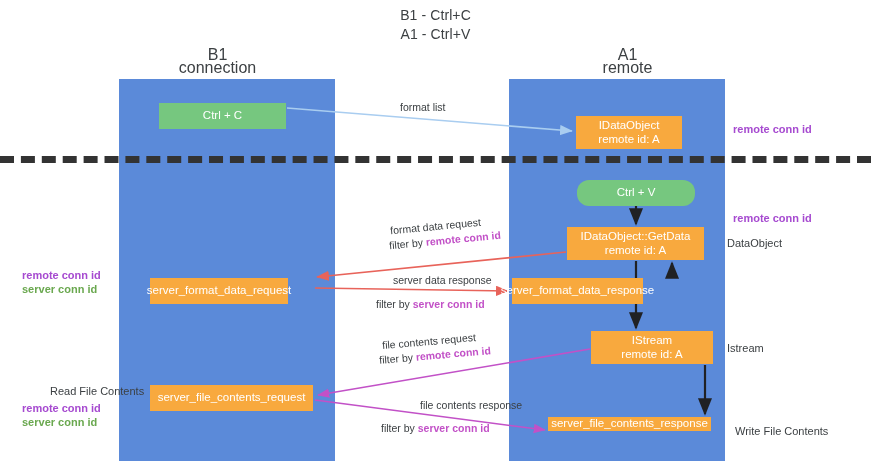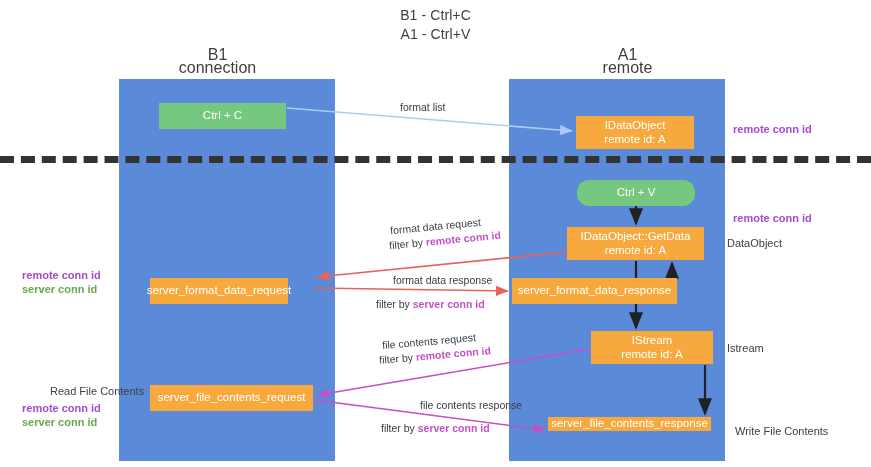--- a/index.html
+++ b/index.html
@@ -30,25 +30,25 @@
 
   
   .node{position:absolute;box-sizing:border-box;display:flex;flex-direction:column;
         align-items:center;justify-content:center;text-align:center;
         color:#ffffff;font-size:11.5px;line-height:13.5px;}
   .node.green{background:#76c77f;margin-top:8px;}
   .node.orange{background:#f8a93e;}
   .node .l2{font-size:11.5px;line-height:13.5px;}
 
   #n-ctrlc  {left:159px;top:95px;width:127px;height:26px;}
-  #n-dataobj{left:576px;top:116px;width:118px;height:33px;}
+  #n-dataobj{left:576px;top:116px;width:106px;height:33px;}
   #n-ctrlv  {left:577px;top:172px;width:118px;height:26px;border-radius:12px;}
   #n-getdata{left:567px;top:227px;width:137px;height:33px;}
   #n-fdreq  {left:150px;top:278px;width:138px;height:26px;}
-  #n-fdresp {left:512px;top:278px;width:165px;height:26px;}
+  #n-fdresp {left:512px;top:278px;width:131px;height:26px;}
   #n-istream{left:591px;top:331px;width:122px;height:33px;}
   #n-fcreq  {left:150px;top:385px;width:163px;height:26px;}
   #n-fcresp {left:548px;top:417px;width:163px;height:14px;}
 
   
   .anno{position:absolute;font-size:11px;line-height:14px;white-space:nowrap;}
   .c-purple{color:#a64ad0;font-weight:bold;}
   .c-green {color:#6aa84f;font-weight:bold;}
   .c-magenta{color:#c251c7;font-weight:bold;}
   .c-plain {color:#3c4043;font-weight:normal;}
@@ -178,21 +178,21 @@
     <div>server_file_contents_response</div>
   </div>
 
   <div class="elab" id="el-fmtlist">format list</div>
 
   <div class="elab" id="el-fdreq1">format data request</div>
   <div class="elab" id="el-fdreq2">
     <span class="c-plain">filter by </span><span class="c-magenta">remote conn id</span>
   </div>
 
-  <div class="elab" id="el-fdres1">format data response</div>
+  <div class="elab" id="el-fdres1">server data response</div>
   <div class="elab" id="el-fdres2">
     <span class="c-plain">filter by </span><span class="c-magenta">server conn id</span>
   </div>
 
   <div class="elab" id="el-fcreq1">file contents request</div>
   <div class="elab" id="el-fcreq2">
     <span class="c-plain">filter by </span><span class="c-magenta">remote conn id</span>
   </div>
 
   <div class="elab" id="el-fcres1">file contents response</div>

